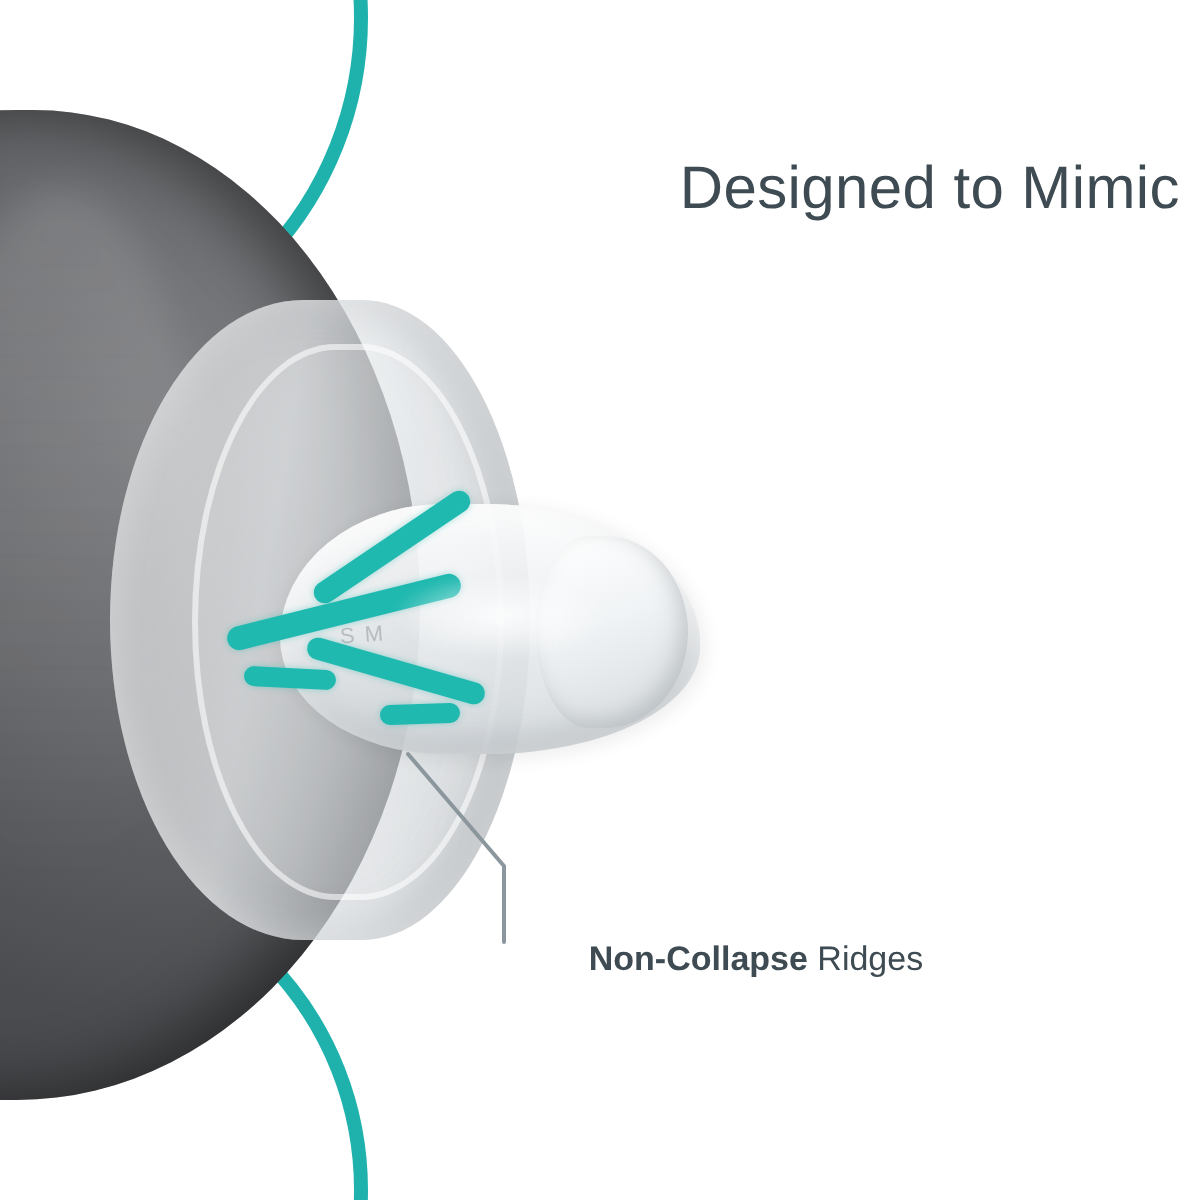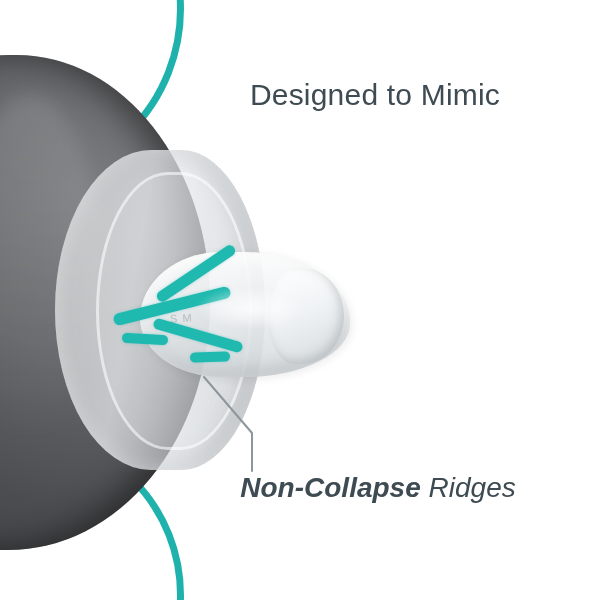--- a/index.html
+++ b/index.html
@@ -175,21 +175,21 @@
     height: 100px;
     pointer-events: none;
   }
 
   
   .headline {
     position: absolute;
     left: 160px;
     top: 78px;
     width: 430px;
-    text-align: center;
+    text-align: right;
   }
   .headline .line1 {
     font-size: 30px;
     font-weight: 400;
     color: #3e4b52;
     letter-spacing: .2px;
     line-height: 1.15;
   }
   .headline .line2 {
     font-size: 32px;
@@ -204,23 +204,22 @@
   .caption {
     position: absolute;
     left: 178px;
     top: 468px;
     width: 400px;
     text-align: center;
     color: #3e4b52;
     line-height: 1.45;
   }
   .caption .cap-line {
-    font-size: 28px;
+    font-size: 17px;
     font-weight: 400;
-    font-style: italic;
   }
   .caption .cap-strong {
     font-weight: 700;
   }
 </style>
 </head>
 <body>
 
 <div class="canvas">
 

